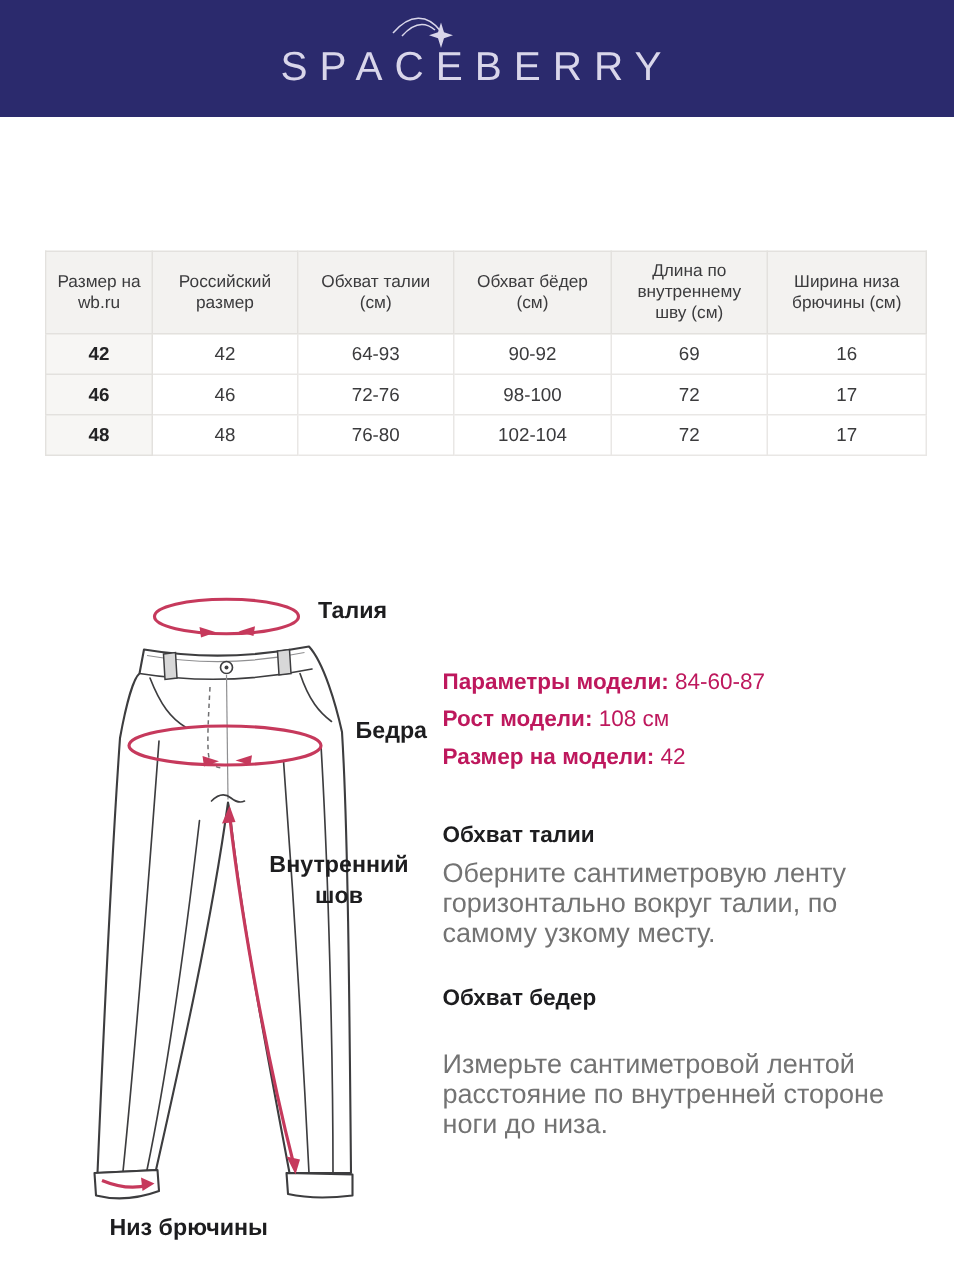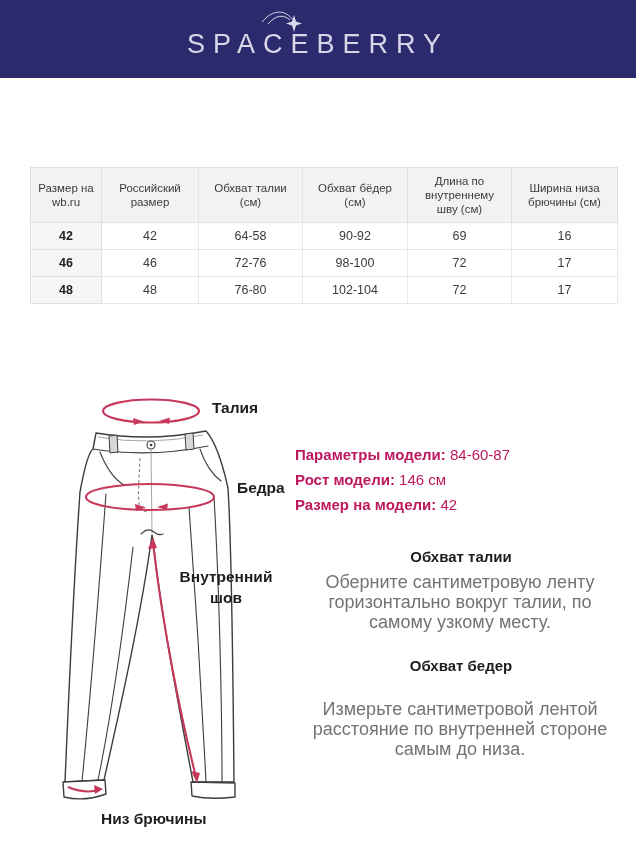--- a/index.html
+++ b/index.html
@@ -58,26 +58,26 @@
   .pants-svg .dashed{fill:none;stroke:#6f6f71;stroke-width:1;stroke-dasharray:3 2.5;}
   .pants-svg .loop{fill:#d8d8d8;stroke:var(--line-color,#3d3d3f);stroke-width:1;}
   .pants-svg .red{fill:none;stroke:var(--accent-red,#c6395c);stroke-width:2.1;}
   .pants-svg .redfill{fill:var(--accent-red,#c6395c);stroke:none;}
   .diag-label{
     position:absolute;font-size:15.5px;font-weight:600;color:#1d1d1f;line-height:21px;text-align:center;
   }
   .lbl-waist{left:212px;top:397px;}
   .lbl-hips{left:221px;top:477px;margin-left:16px;}
   .lbl-inseam{left:172px;top:566px;width:108px;}
-  .lbl-hem{left:73px;top:808px;margin-left:28px;}
+  .lbl-hem{left:73px;top:808px;}
   
   .info-col{position:absolute;left:295px;top:442px;width:332px;}
   .model-line{font-size:15px;line-height:25px;color:#be185d;}
   .model-line .lbl{font-weight:700;}
-  .guide-section{margin-top:25px;text-align:center;}
+  .guide-section{margin-top:25px;}
   .guide-section.first{margin-top:31px;}
   .guide-title{font-size:15px;font-weight:700;color:#1d1d1f;margin-bottom:7px;}
   .guide-text{font-size:18px;line-height:20px;color:#737373;max-width:330px;}
 </style>
 </head>
 <body>
 
 <div class="page">
 
   <div class="brand-bar">
@@ -107,21 +107,21 @@
         <th>Обхват талии (см)</th>
         <th>Обхват бёдер (см)</th>
         <th>Длина по внутреннему шву (см)</th>
         <th>Ширина низа брючины (см)</th>
       </tr>
     </thead>
     <tbody>
       <tr>
         <td class="first">42</td>
         <td>42</td>
-        <td>64-58</td>
+        <td>64-93</td>
         <td>90-92</td>
         <td>69</td>
         <td>16</td>
       </tr>
       <tr>
         <td class="first">46</td>
         <td>46</td>
         <td>72-76</td>
         <td>98-100</td>
         <td>72</td>
@@ -204,32 +204,32 @@
   <div class="diag-label lbl-inseam">Внутренний шов</div>
   <div class="diag-label lbl-hem">Низ брючины</div>
 
   <div class="info-col">
     <div class="model-line">
       <span class="lbl">Параметры модели:</span>
       <span>84-60-87</span>
     </div>
     <div class="model-line">
       <span class="lbl">Рост модели:</span>
-      <span>146 см</span>
+      <span>108 см</span>
     </div>
     <div class="model-line">
       <span class="lbl">Размер на модели:</span>
       <span>42</span>
     </div>
 
     <div class="guide-section first">
       <div class="guide-title">Обхват талии</div>
       <div class="guide-text">Оберните сантиметровую ленту горизонтально вокруг талии, по самому узкому месту.</div>
     </div>
     <div class="guide-section">
       <div class="guide-title">Обхват бедер</div>
     </div>
     <div class="guide-section">
-      <div class="guide-text">Измерьте сантиметровой лентой расстояние по внутренней стороне самым до низа.</div>
+      <div class="guide-text">Измерьте сантиметровой лентой расстояние по внутренней стороне ноги до низа.</div>
     </div>
   </div>
 
 </div>
 
 </body></html>

